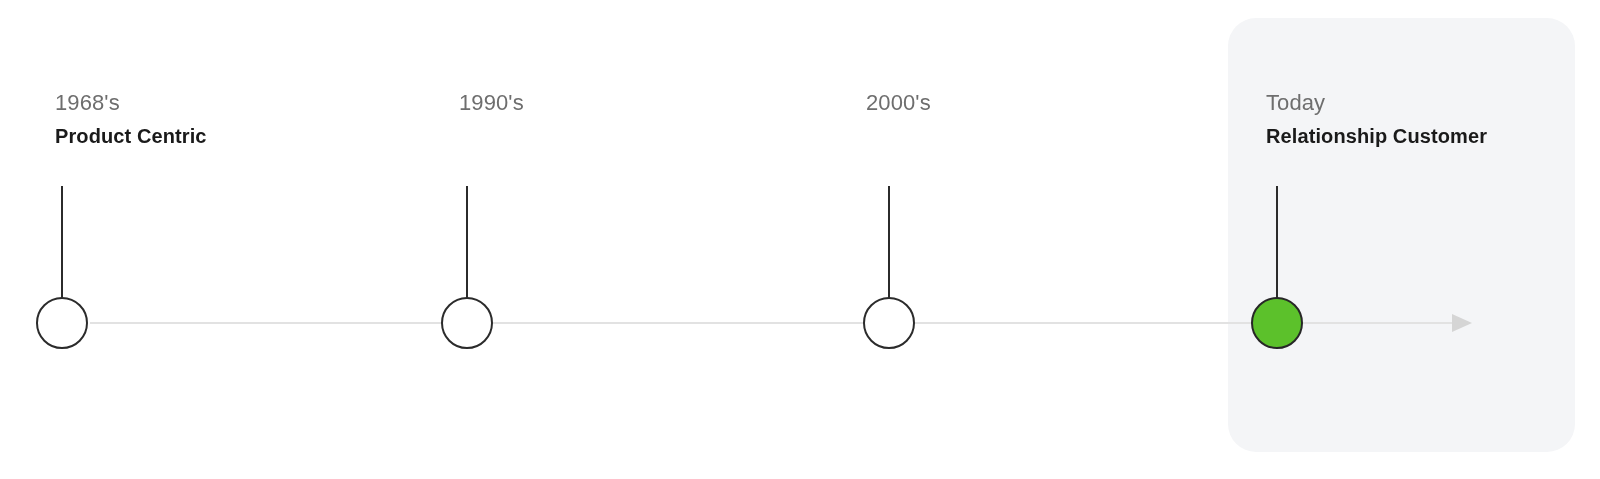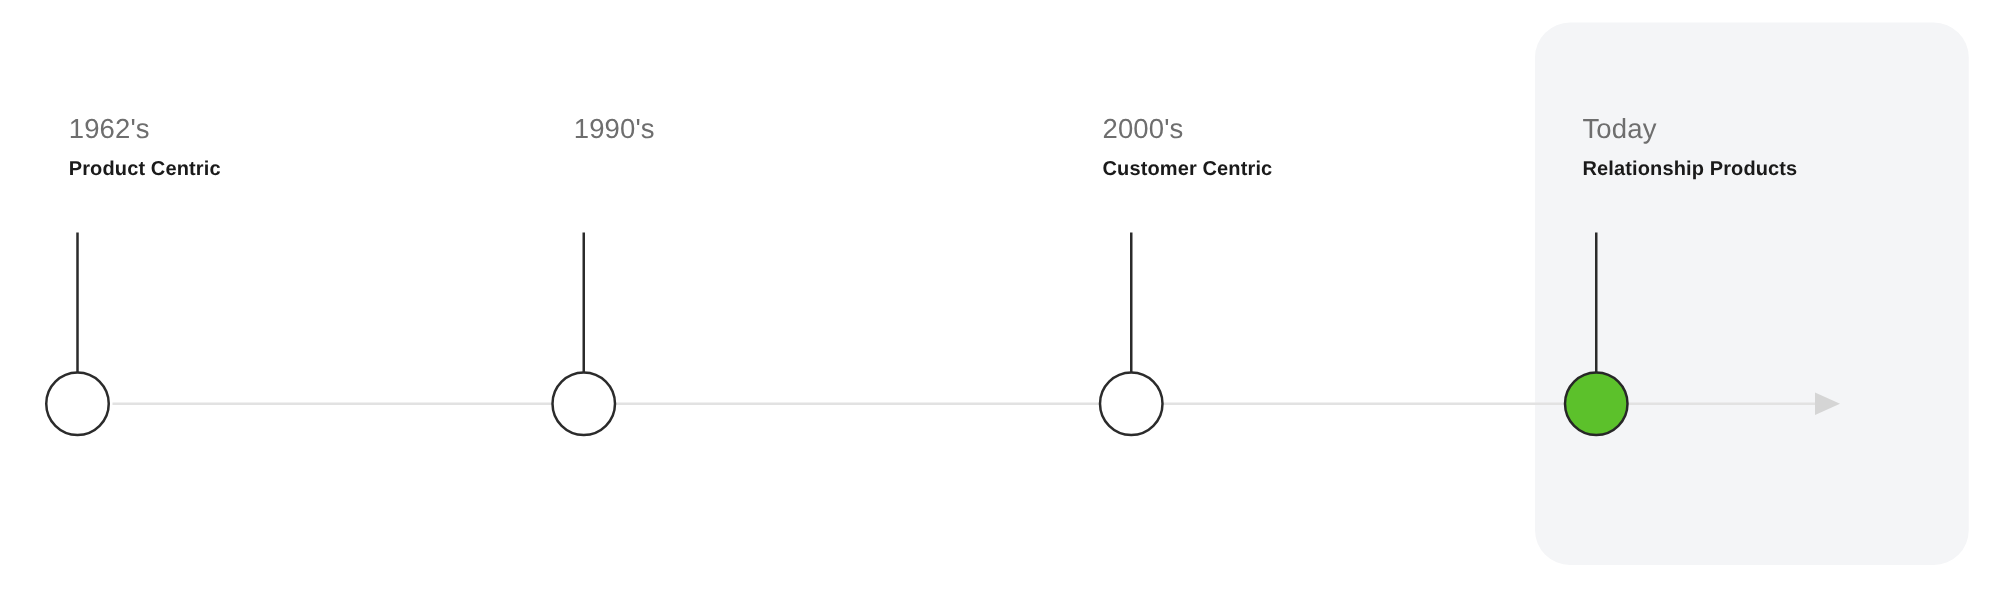--- a/index.html
+++ b/index.html
@@ -60,21 +60,21 @@
 
   .era-label {
     font-size: 22px;
     font-weight: 400;
     color: #6e6e6e;
     line-height: 30px;
     letter-spacing: 0.1px;
   }
 
   .milestone-title {
-    font-size: 16px;
+    font-size: 20px;
     font-weight: 700;
     color: #1a1a1a;
     line-height: 32px;
     margin-top: 2px;
     letter-spacing: 0.1px;
   }
 
   .stem {
     position: absolute;
     width: 2px;
@@ -106,46 +106,45 @@
 
   <div class="highlight-panel"></div>
 
   <svg class="axis-svg" viewBox="0 0 1600 479" xmlns="http://www.w3.org/2000/svg">
     <line x1="90" y1="323" x2="1462" y2="323" stroke="#e2e2e2" stroke-width="2"></line>
     <polygon points="1452,314 1472,323 1452,332" fill="#d5d5d5"></polygon>
   </svg>
 
   <div class="milestone" style="left:0;width:400px;">
     <div class="milestone-text" style="left:55px;">
-      <div class="era-label">1962's</div>
+      <div class="era-label">1968's</div>
       <div class="milestone-title">Product Centric</div>
     </div>
     <div class="stem" style="left:61px;"></div>
     <div class="node" style="left:36px;"></div>
   </div>
 
   <div class="milestone" style="left:0;width:800px;text-align:center;">
     <div class="milestone-text" style="left:459px;">
       <div class="era-label">1990's</div>
     </div>
     <div class="stem" style="left:466px;"></div>
     <div class="node" style="left:441px;"></div>
   </div>
 
-  <div class="milestone" style="left:16px;width:1200px;">
+  <div class="milestone" style="left:0;width:1200px;">
     <div class="milestone-text" style="left:866px;">
       <div class="era-label">2000's</div>
-      <div class="milestone-title">Customer Centric</div>
     </div>
     <div class="stem" style="left:888px;"></div>
     <div class="node" style="left:863px;"></div>
   </div>
 
   <div class="milestone" style="left:0;width:1292px;">
     <div class="milestone-text" style="left:1266px;">
       <div class="era-label">Today</div>
-      <div class="milestone-title">Relationship Products</div>
+      <div class="milestone-title">Relationship Customer</div>
     </div>
     <div class="stem" style="left:1276px;"></div>
     <div class="node node-active" style="left:1251px;"></div>
   </div>
 
 </div>
 
 </body></html>

